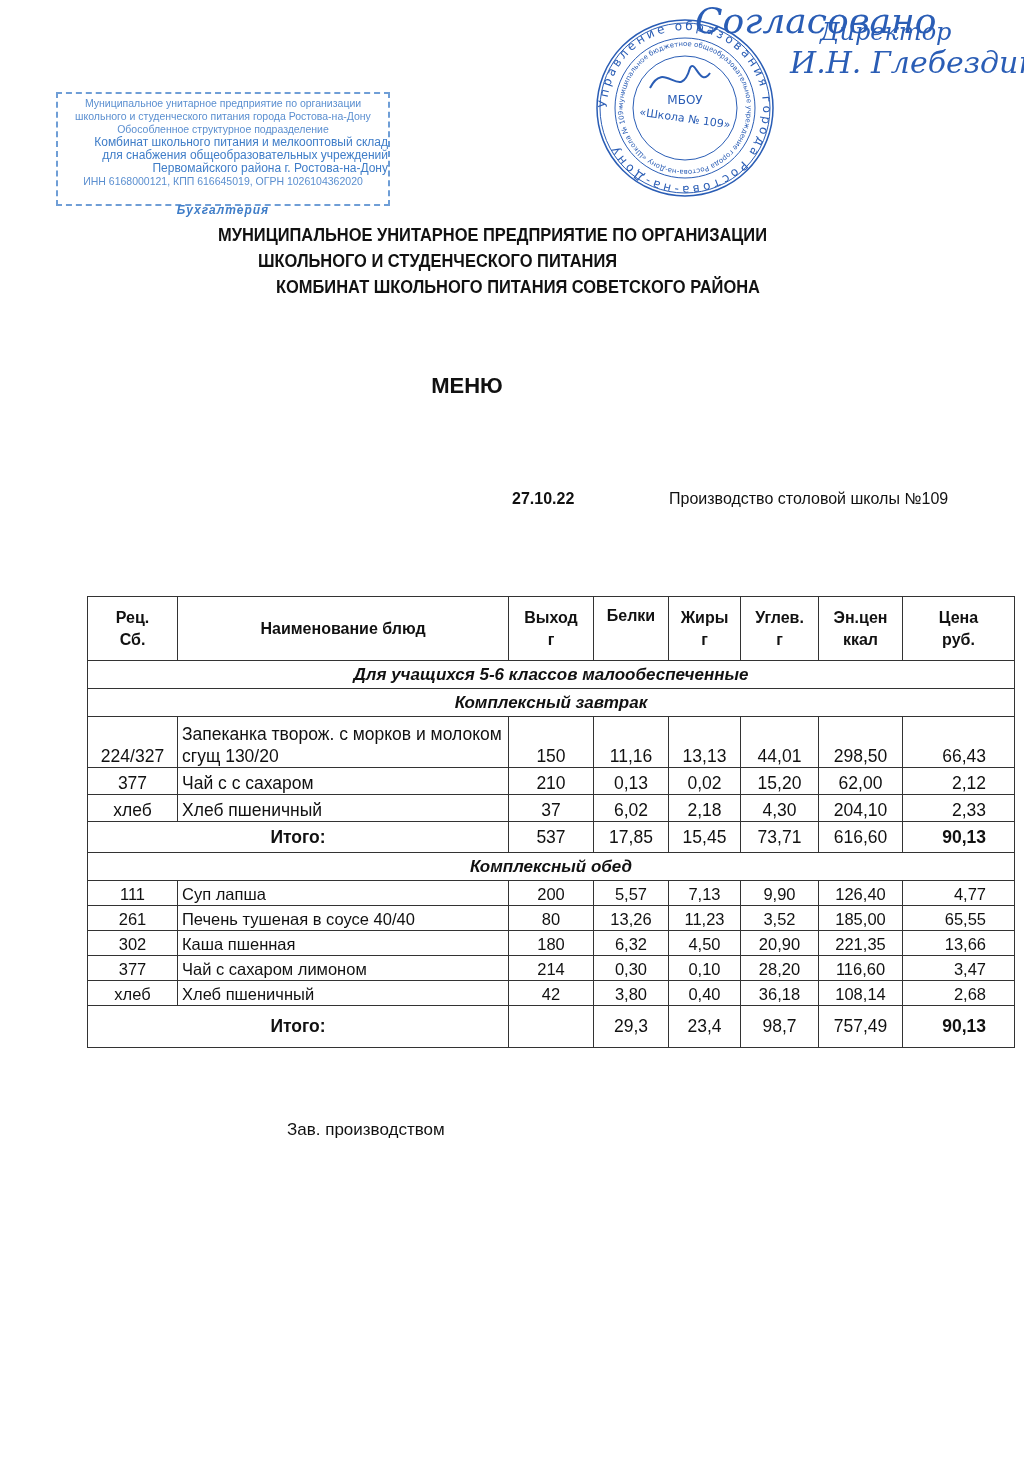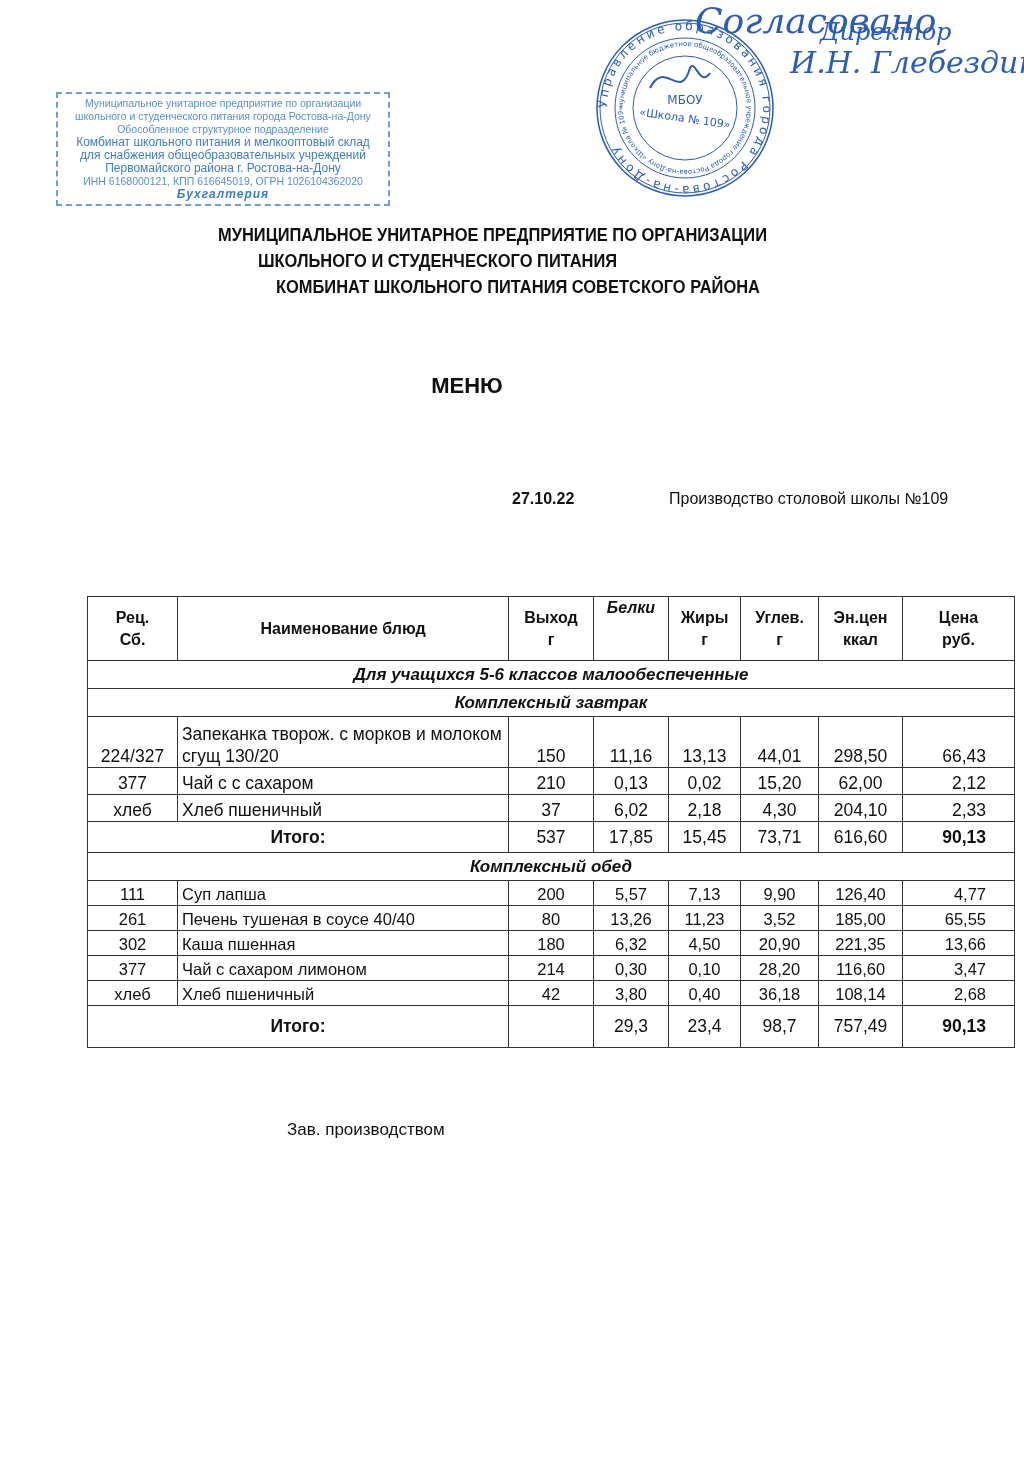--- a/index.html
+++ b/index.html
@@ -5,22 +5,22 @@
   html, body { margin: 0; padding: 0; }
   body {
     width: 1024px; height: 1461px; background: #ffffff; position: relative;
     font-family: "Liberation Sans", sans-serif; color: #111; overflow: hidden;
   }
   .stamp-rect {
     position: absolute; left: 56px; top: 92px; width: 334px; height: 114px;
     border: 2px dashed #6f9ed6; color: #5b8fd0; text-align: center;
     font-size: 10.5px; line-height: 13px; padding-top: 3px; box-sizing: border-box;
   }
-  .stamp-rect .strong { font-size: 12px; color: #3f7dc8; }
-  .stamp-rect .italic { font-style: italic; font-weight: bold; font-size: 12px; color: #3f7dc8; letter-spacing: 1px; }
+  .stamp-rect .strong { font-size: 12px; color: #3f7dc8; text-align: right; }
+  .stamp-rect .italic { font-style: italic; font-weight: bold; font-size: 12px; color: #3f7dc8; letter-spacing: 1px; margin-top: 16px; }
   .round-stamp {
     position: absolute; left: 595px; top: 18px; width: 180px; height: 180px;
   }
   .approval {
     position: absolute; left: 690px; top: 0px; width: 340px; height: 100px;
     font-family: "DejaVu Serif", serif; font-style: italic; color: #2a5db5;
   }
   .approval div { position: absolute; white-space: nowrap; }
   .approval .l1 { left: 5px; top: 0px; font-size: 36px; }
   .approval .l2 { left: 130px; top: 18px; font-size: 24px; }
@@ -120,21 +120,21 @@
     <col style="width:72px">
       <col style="width:78px">
       <col style="width:84px">
       <col style="width:112px">
   </colgroup>
   <tbody>
       <tr class="hdr">
     <th><span>Рец.</span><br><span>Сб.</span></th>
     <th><span>Наименование блюд</span></th>
     <th><span>Выход</span><br><span>г</span></th>
-    <th style="vertical-align:top; font-style:italic;"><span>Белки</span></th>
+    <th style="vertical-align:top; padding-top:8px;"><span>Белки</span></th>
     <th><span>Жиры</span><br><span>г</span></th>
     <th><span>Углев.</span><br><span>г</span></th>
     <th><span>Эн.цен</span><br><span>ккал</span></th>
     <th><span>Цена</span><br><span>руб.</span></th>
   </tr>
   <tr>
         <td colspan="8" class="section">Для учащихся 5-6  классов  малообеспеченные</td>
       </tr>
   <tr>
         <td colspan="8" class="section">Комплексный  завтрак</td>

